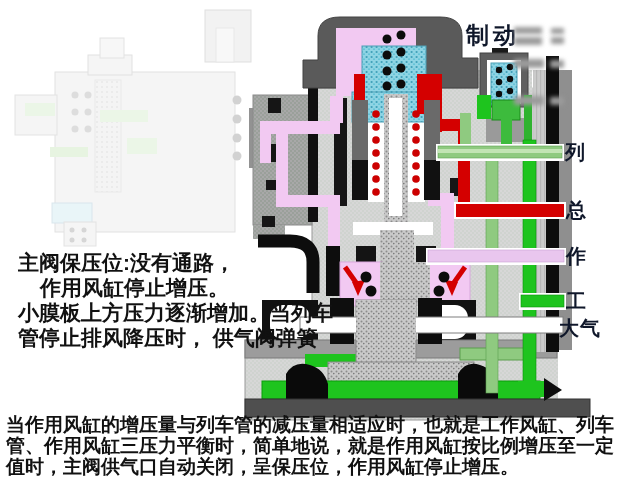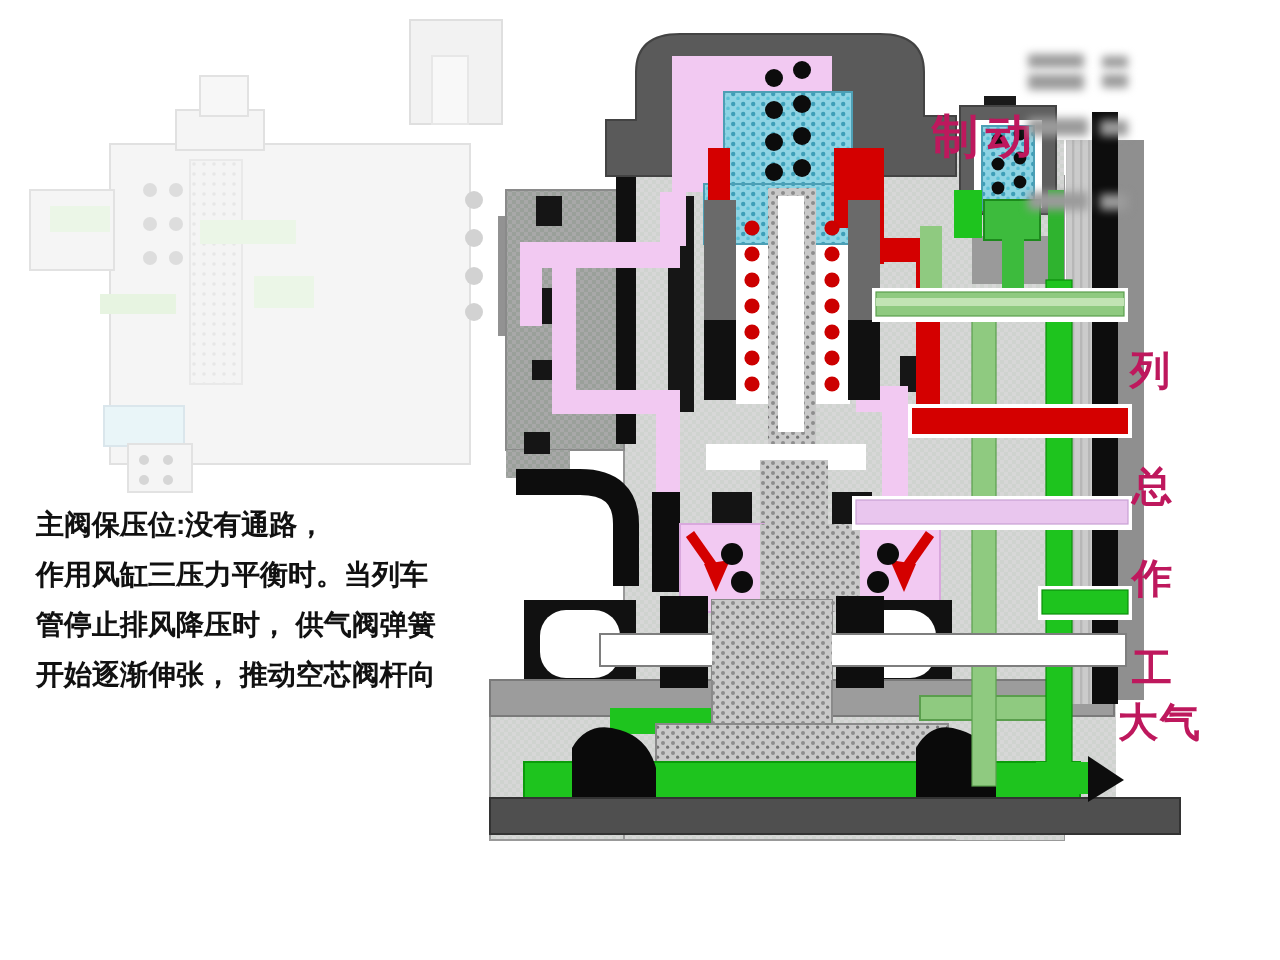--- a/index.html
+++ b/index.html
@@ -1,26 +1,26 @@
 <!DOCTYPE html>
 <html><head>
 <meta charset="utf-8">
 <style>
   html,body{margin:0;padding:0;background:#fff;}
   .canvas{position:relative;width:640px;height:480px;background:#fff;overflow:hidden;
           font-family:"Liberation Sans","DejaVu Sans",sans-serif;color:#111;}
   .canvas svg{position:absolute;left:0;top:0;}
-  .txt{position:absolute;font-weight:bold;color:#be185d;white-space:nowrap;margin-top:33px;}
+  .txt{position:absolute;font-weight:bold;color:#0f172a;white-space:nowrap;}
   .brake{left:466px;top:20px;font-size:23px;letter-spacing:4px;}
   .port{font-size:20px;}
   .p-lie{left:565px;top:139px;} .p-zong{left:566px;top:197px;}
   .p-zuo{left:566px;top:243px;} .p-gong{left:566px;top:288px;}
   .p-daqi{left:559px;top:315px;letter-spacing:1px;}
   .para-left{position:absolute;left:18px;top:250px;width:312px;}
-  .para-left .ln{font-size:14px;line-height:25px;font-weight:bold;white-space:nowrap;}
+  .para-left .ln{font-size:21px;line-height:25px;font-weight:bold;white-space:nowrap;}
   .para-left .ln.indent{padding-left:22px;}
   .para-bottom{position:absolute;left:6px;top:414px;width:632px;}
   .para-bottom .ln{font-size:19px;line-height:21px;font-weight:bold;white-space:nowrap;}
   .blur-box{position:absolute;background:#9b9b9b;filter:blur(2px);border-radius:1px;}
 </style>
 </head>
 <body>
 
 <div class="canvas">
 
@@ -292,19 +292,24 @@
 <div class="blur-box" style="left:550px;top:97px;width:14px;height:8px;"></div>
 
 <div class="txt port p-lie">列</div>
 <div class="txt port p-zong">总</div>
 <div class="txt port p-zuo">作</div>
 <div class="txt port p-gong">工</div>
 <div class="txt port p-daqi">大气</div>
 
 <div class="para-left">
   <div class="ln">主阀保压位:没有通路，</div>
-  <div class="ln">作用风缸三压力平衡时。当列车</div>
+  <div class="ln indent">作用风缸停止增压。</div>
+  <div class="ln">小膜板上方压力逐渐增加。当列车</div>
   <div class="ln">管停止排风降压时， 供气阀弹簧</div>
-  <div class="ln">开始逐渐伸张， 推动空芯阀杆向</div>
 </div>
 
-
+<div class="para-bottom">
+  <div class="ln">当作用风缸的增压量与列车管的减压量相适应时，也就是工作风缸、列车</div>
+  <div class="ln">管、作用风缸三压力平衡时，简单地说，就是作用风缸按比例增压至一定</div>
+  <div class="ln">值时，主阀供气口自动关闭，呈保压位，作用风缸停止增压。</div>
 </div>
 
+</div>
+
 </body></html>

